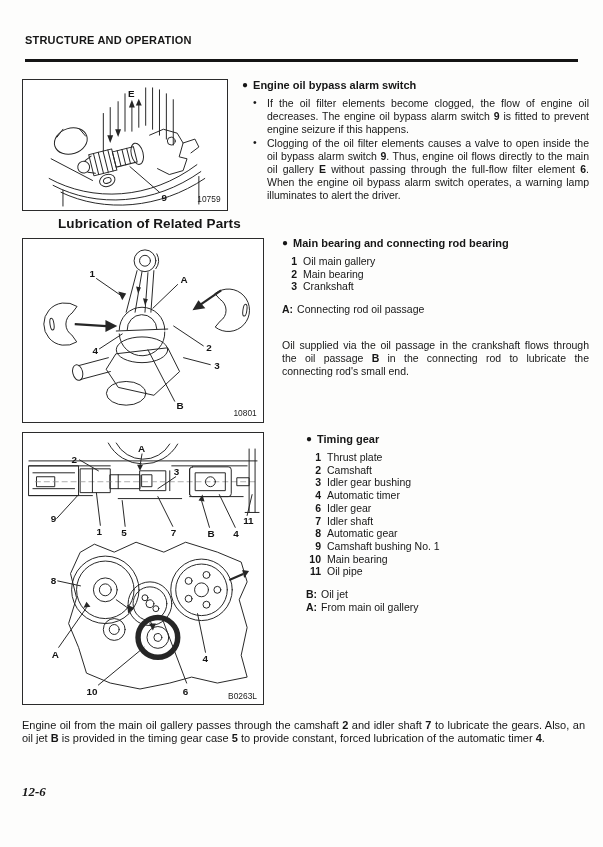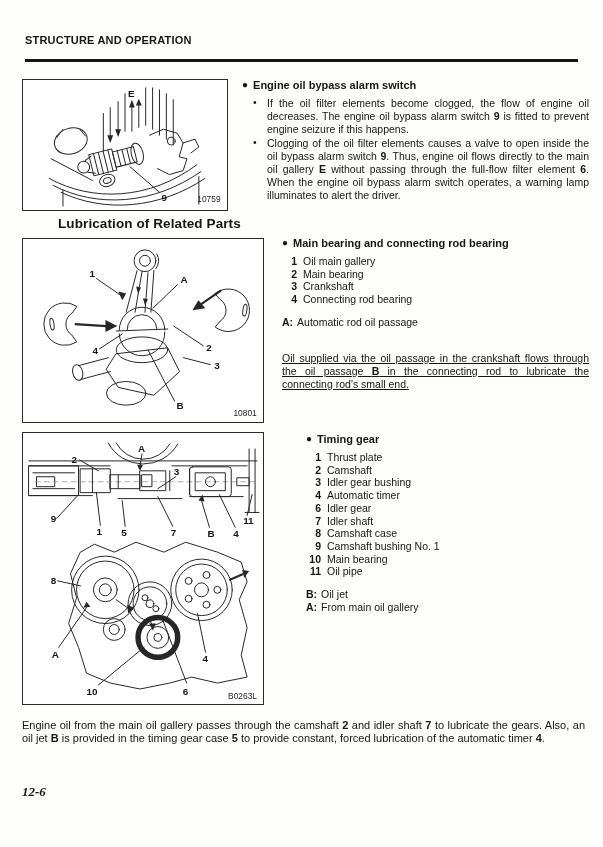--- a/index.html
+++ b/index.html
@@ -30,21 +30,21 @@
   .sec-head{font-size:11px;font-weight:700;margin-bottom:5px;white-space:nowrap;}
   .dot{font-size:10px;margin-right:5px;position:relative;top:-1px;}
   .bullet{position:relative;padding-left:25px;text-align:justify;margin-bottom:1px;}
   .bmark{position:absolute;left:11px;top:-1px;}
   .numlist{margin-top:3px;}
   .row{line-height:12.7px;white-space:nowrap;}
   .num{display:inline-block;min-width:15px;text-align:right;font-weight:700;margin-right:6px;}
   .notes{margin-top:10px;}
   .note{line-height:13px;white-space:nowrap;}
   .nkey{font-weight:700;margin-right:4px;}
-  .para{margin:23px 0 8px 0;text-align:justify;line-height:13px;text-decoration:underline;}
+  .para{margin:23px 0 8px 0;text-align:justify;line-height:13px;}
   .footer{
     left:22px;top:719px;width:563px;font-size:11px;line-height:12.8px;text-align:justify;
   }
   .pageno{
     left:22px;top:784px;font-family:"Liberation Serif",serif;
     font-style:italic;font-size:13px;font-weight:700;
   }
   b{font-weight:700;}
 </style>
 </head>
@@ -182,24 +182,23 @@
 </div>
 
 <div class="abs sec" style="left:282px;top:237px;width:307px;">
   <div class="sec-head">
     <span class="dot">●</span><span>Main bearing and connecting rod bearing</span>
   </div>
   <div class="numlist">
     <div class="row"><span class="num">1</span><span>Oil main gallery</span></div>
     <div class="row"><span class="num">2</span><span>Main bearing</span></div>
     <div class="row"><span class="num">3</span><span>Crankshaft</span></div>
-    <div class="row"><span class="num">4</span><span>Connecting rod bearing</span></div>
   </div>
   <div class="notes">
-    <div class="note"><span class="nkey">A:</span><span>Automatic rod oil passage</span></div>
+    <div class="note"><span class="nkey">A:</span><span>Connecting rod oil passage</span></div>
   </div>
   <p class="para">Oil supplied via the oil passage in the crankshaft flows through the oil passage <b>B</b> in the connecting rod to lubricate the connecting rod's small end.</p>
 </div>
 
 <div class="abs figbox" style="left:22px;top:432px;width:242px;height:273px;">
   <svg viewBox="0 0 242 273">
 
     <path class="s" d="M 86,10 A 40,40 0 0 0 156,11"></path>
     <path class="s" d="M 94,10 A 31,31 0 0 0 148,11"></path>
     <line class="s" x1="6" y1="28" x2="236" y2="28"></line>
@@ -309,21 +308,21 @@
   <div class="sec-head">
     <span class="dot">●</span><span>Timing gear</span>
   </div>
   <div class="numlist">
     <div class="row"><span class="num">1</span><span>Thrust plate</span></div>
     <div class="row"><span class="num">2</span><span>Camshaft</span></div>
     <div class="row"><span class="num">3</span><span>Idler gear bushing</span></div>
     <div class="row"><span class="num">4</span><span>Automatic timer</span></div>
     <div class="row"><span class="num">6</span><span>Idler gear</span></div>
     <div class="row"><span class="num">7</span><span>Idler shaft</span></div>
-    <div class="row"><span class="num">8</span><span>Camshaft case</span></div>
+    <div class="row"><span class="num">8</span><span>Automatic gear</span></div>
     <div class="row"><span class="num">9</span><span>Camshaft bushing No. 1</span></div>
     <div class="row"><span class="num">10</span><span>Main bearing</span></div>
     <div class="row"><span class="num">11</span><span>Oil pipe</span></div>
   </div>
   <div class="notes">
     <div class="note"><span class="nkey">B:</span><span>Oil jet</span></div>
     <div class="note"><span class="nkey">A:</span><span>From main oil gallery</span></div>
   </div>
 </div>
 

